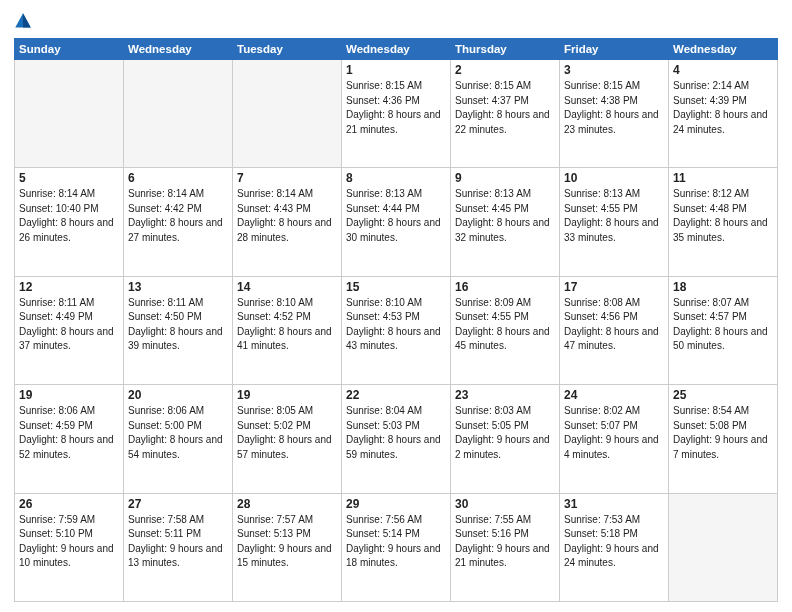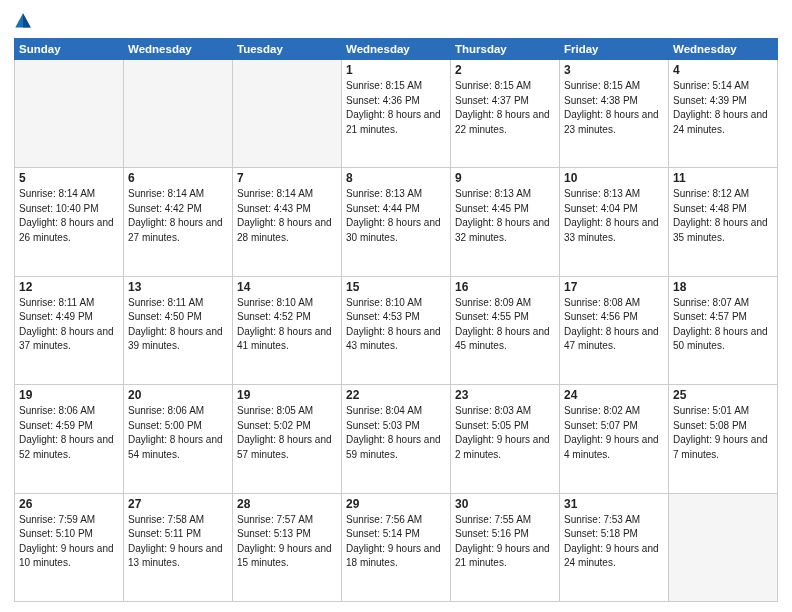--- a/index.html
+++ b/index.html
@@ -155,21 +155,21 @@
           </td>
           <td>
             <span class="day-num">3</span>
             <div class="day-info">Sunrise: 8:15 AM
 Sunset: 4:38 PM
 Daylight: 8 hours
 and 23 minutes.</div>
           </td>
           <td>
             <span class="day-num">4</span>
-            <div class="day-info">Sunrise: 5:14 AM
+            <div class="day-info">Sunrise: 2:14 AM
 Sunset: 4:39 PM
 Daylight: 8 hours
 and 24 minutes.</div>
           </td>
         </tr>
         <tr>
           <td>
             <span class="day-num">5</span>
             <div class="day-info">Sunrise: 8:14 AM
 Sunset: 10:40 PM
@@ -200,21 +200,21 @@
           <td>
             <span class="day-num">9</span>
             <div class="day-info">Sunrise: 8:13 AM
 Sunset: 4:45 PM
 Daylight: 8 hours
 and 32 minutes.</div>
           </td>
           <td>
             <span class="day-num">10</span>
             <div class="day-info">Sunrise: 8:13 AM
-Sunset: 4:04 PM
+Sunset: 4:55 PM
 Daylight: 8 hours
 and 33 minutes.</div>
           </td>
           <td>
             <span class="day-num">11</span>
             <div class="day-info">Sunrise: 8:12 AM
 Sunset: 4:48 PM
 Daylight: 8 hours
 and 35 minutes.</div>
           </td>
@@ -308,21 +308,21 @@
           </td>
           <td>
             <span class="day-num">24</span>
             <div class="day-info">Sunrise: 8:02 AM
 Sunset: 5:07 PM
 Daylight: 9 hours
 and 4 minutes.</div>
           </td>
           <td>
             <span class="day-num">25</span>
-            <div class="day-info">Sunrise: 5:01 AM
+            <div class="day-info">Sunrise: 8:54 AM
 Sunset: 5:08 PM
 Daylight: 9 hours
 and 7 minutes.</div>
           </td>
         </tr>
         <tr>
           <td>
             <span class="day-num">26</span>
             <div class="day-info">Sunrise: 7:59 AM
 Sunset: 5:10 PM

